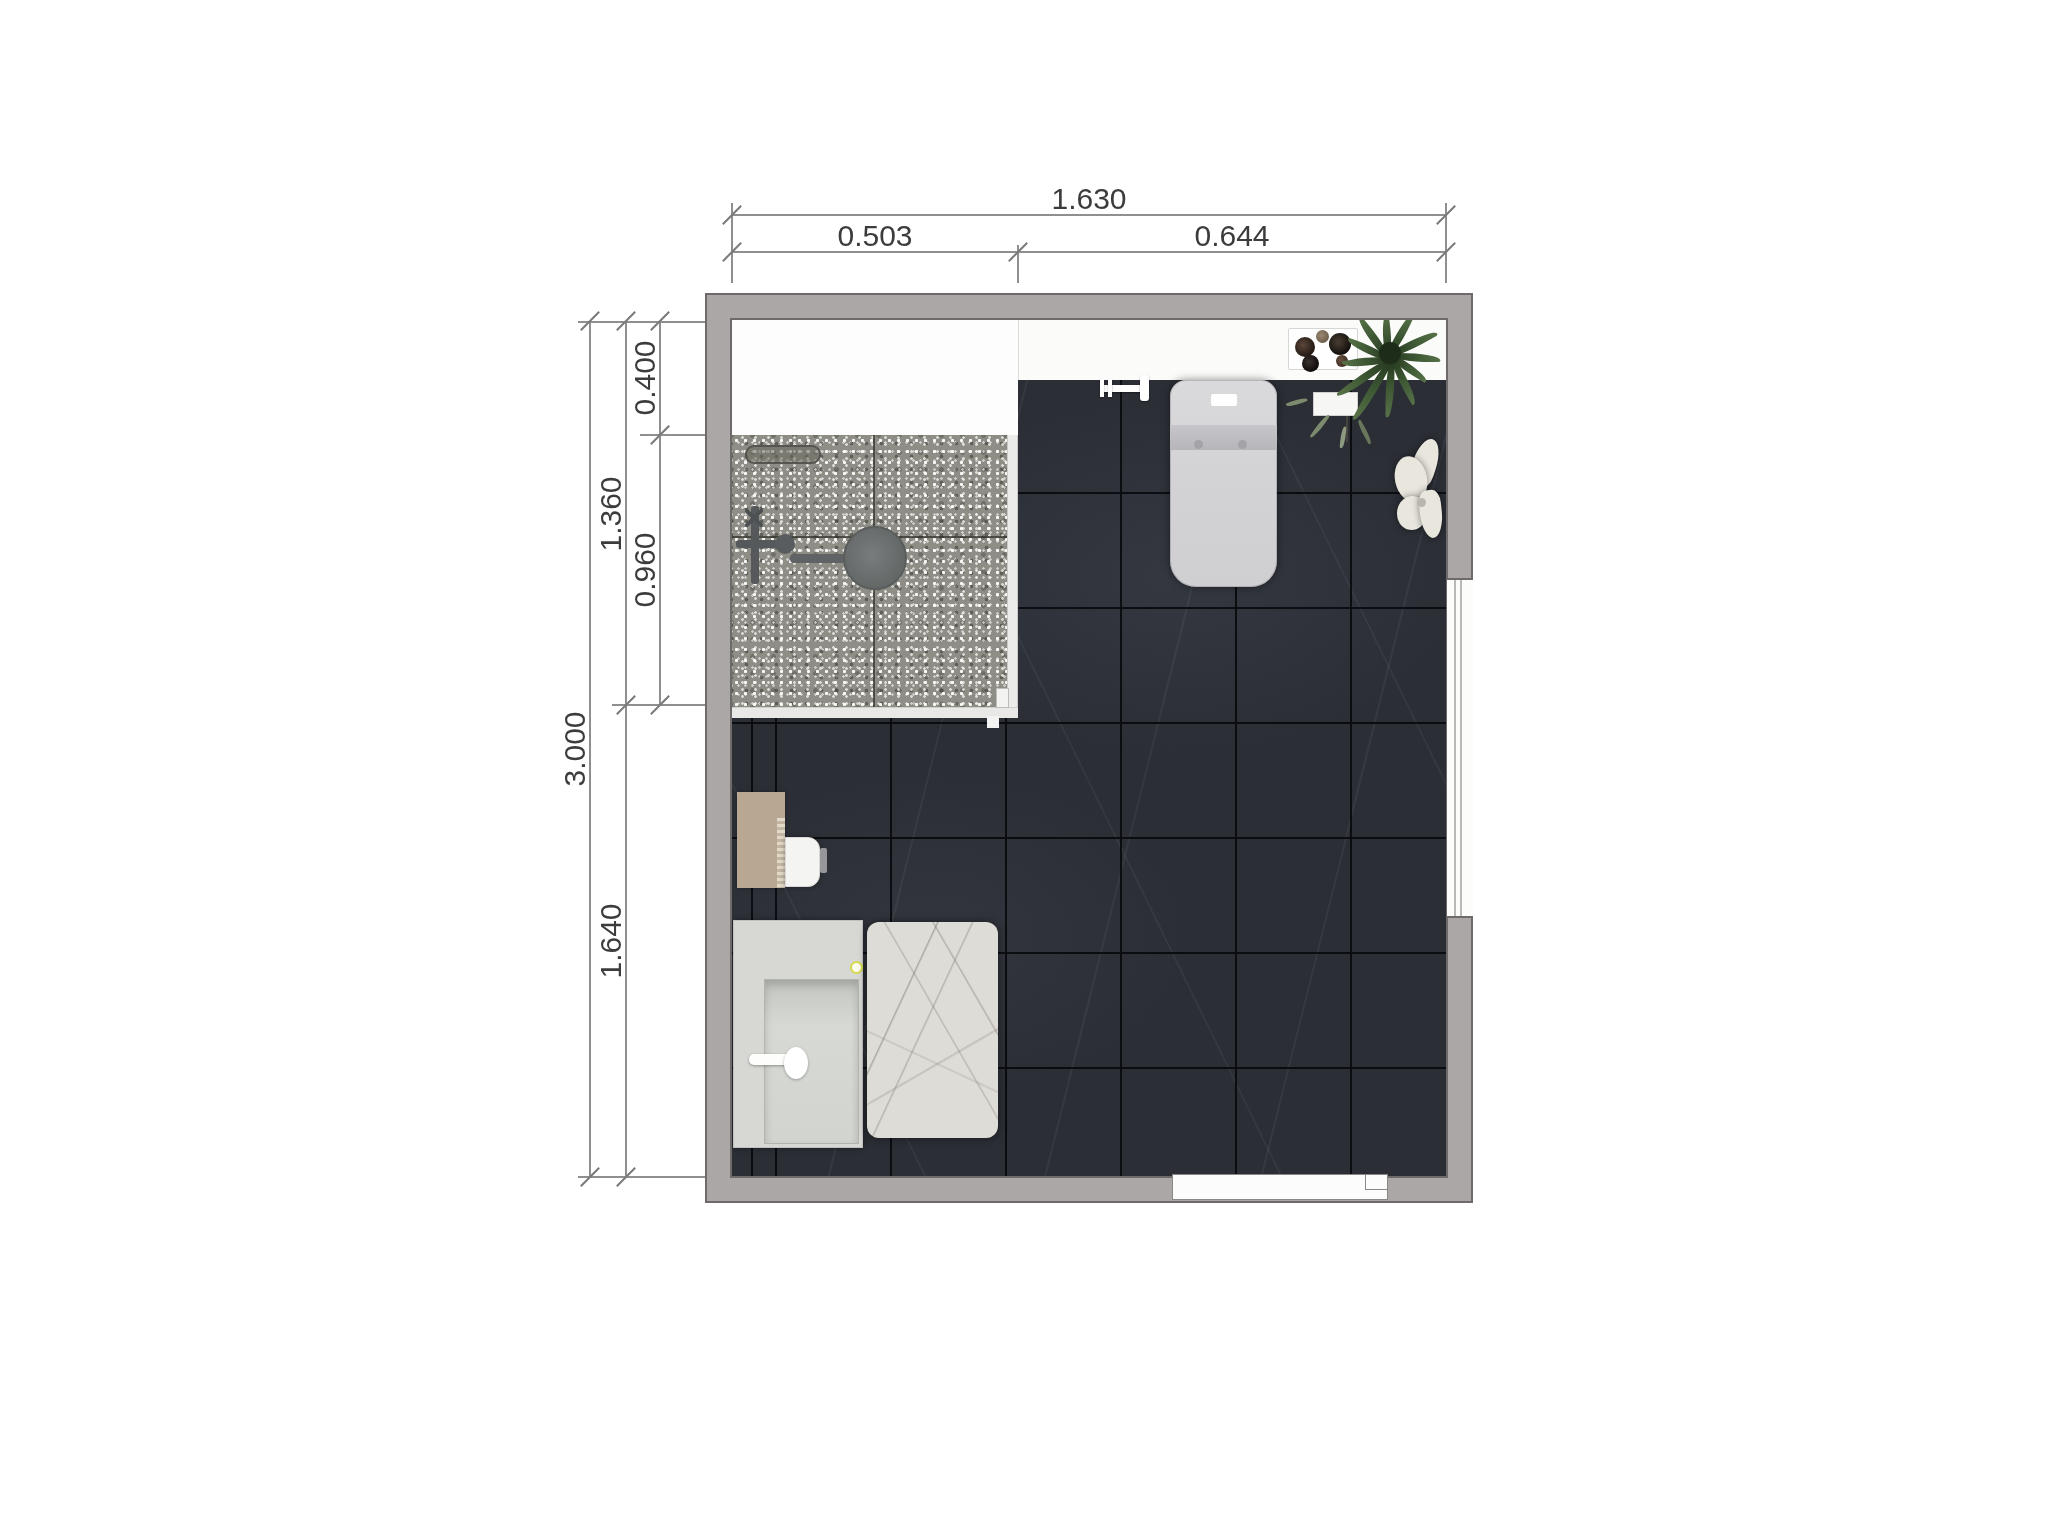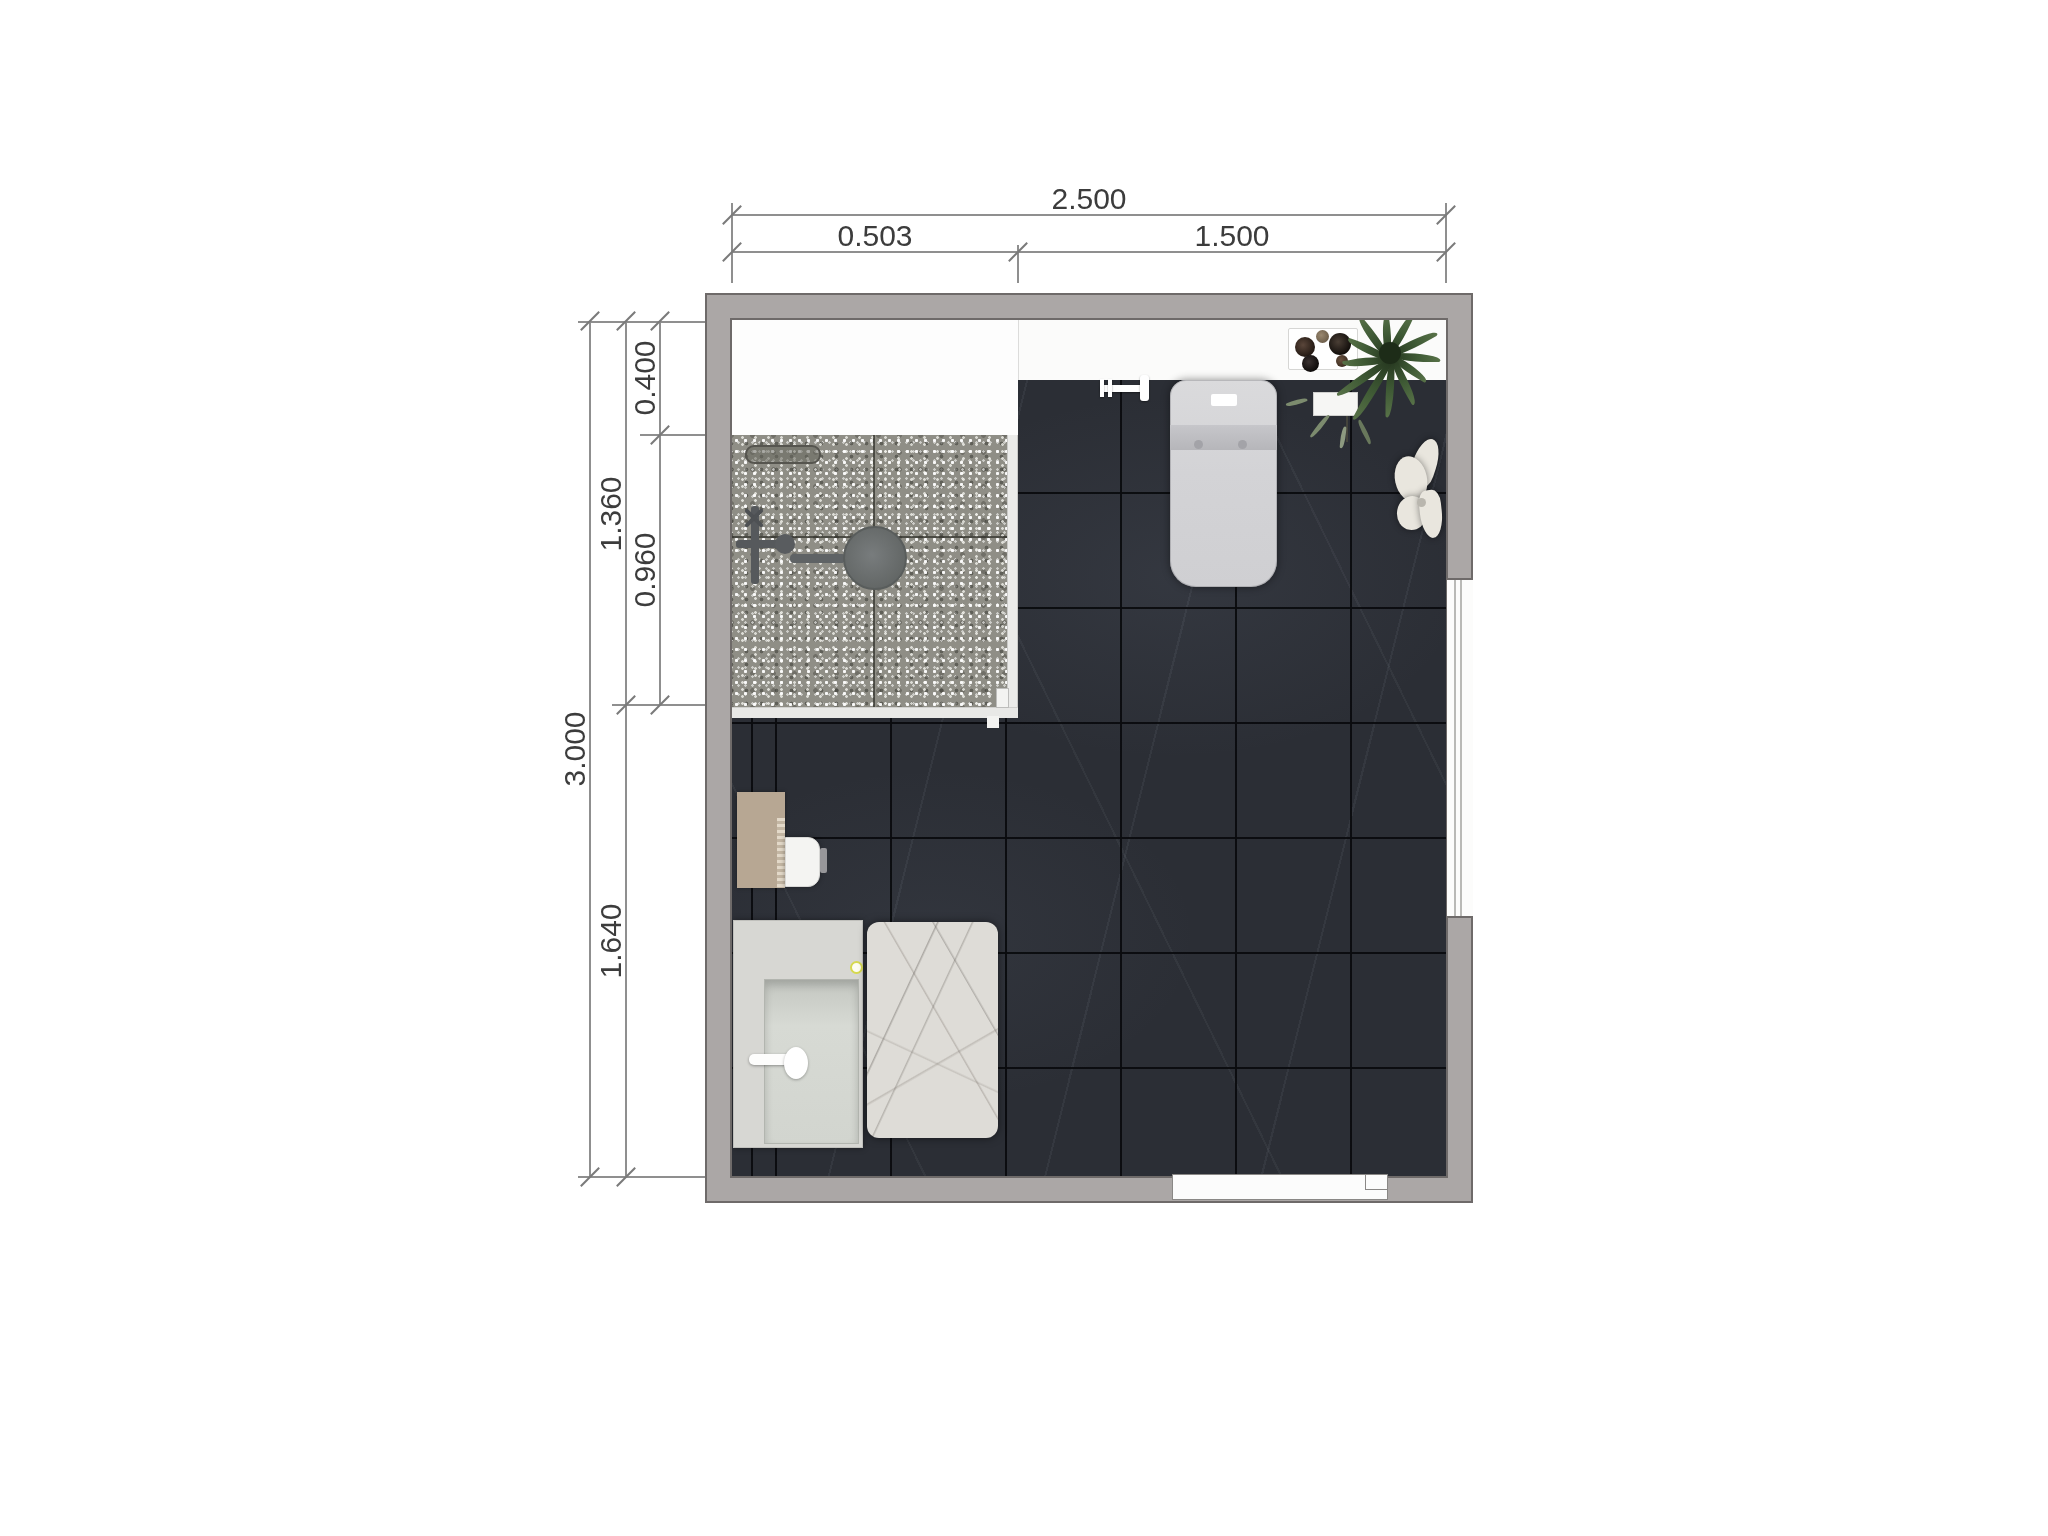--- a/index.html
+++ b/index.html
@@ -215,28 +215,28 @@
     <span class="wline" style="left:13px;"></span>
   </div>
 
   <div class="abs dl dline-v" style="left:731px;top:203px;height:80px;"></div>
   <div class="abs dl dline-v" style="left:1017px;top:245px;height:38px;"></div>
   <div class="abs dl dline-v" style="left:1445px;top:203px;height:80px;"></div>
 
   <div class="abs dl dline-h" style="left:732px;top:214px;width:714px;"></div>
   <i class="tick" style="left:732px;top:215px;"></i>
   <i class="tick" style="left:1446px;top:215px;"></i>
-  <div class="dim-label" style="left:1089px;top:182px;">2.500</div>
+  <div class="dim-label" style="left:1089px;top:182px;">1.630</div>
 
   <div class="abs dl dline-h" style="left:732px;top:251px;width:714px;"></div>
   <i class="tick" style="left:732px;top:252px;"></i>
   <i class="tick" style="left:1018px;top:252px;"></i>
   <i class="tick" style="left:1446px;top:252px;"></i>
   <div class="dim-label" style="left:875px;top:219px;">0.503</div>
-  <div class="dim-label" style="left:1232px;top:219px;">1.500</div>
+  <div class="dim-label" style="left:1232px;top:219px;">0.644</div>
 
   <div class="abs dl dline-h" style="left:578px;top:321px;width:127px;"></div>
   <div class="abs dl dline-h" style="left:640px;top:434px;width:65px;"></div>
   <div class="abs dl dline-h" style="left:612px;top:704px;width:93px;"></div>
   <div class="abs dl dline-h" style="left:578px;top:1176px;width:127px;"></div>
 
   <div class="abs dl dline-v" style="left:589px;top:321px;height:856px;"></div>
   <i class="tick" style="left:590px;top:321px;"></i>
   <i class="tick" style="left:590px;top:1177px;"></i>
   <div class="dim-label-v" style="left:575px;top:749px;">3.000</div>

